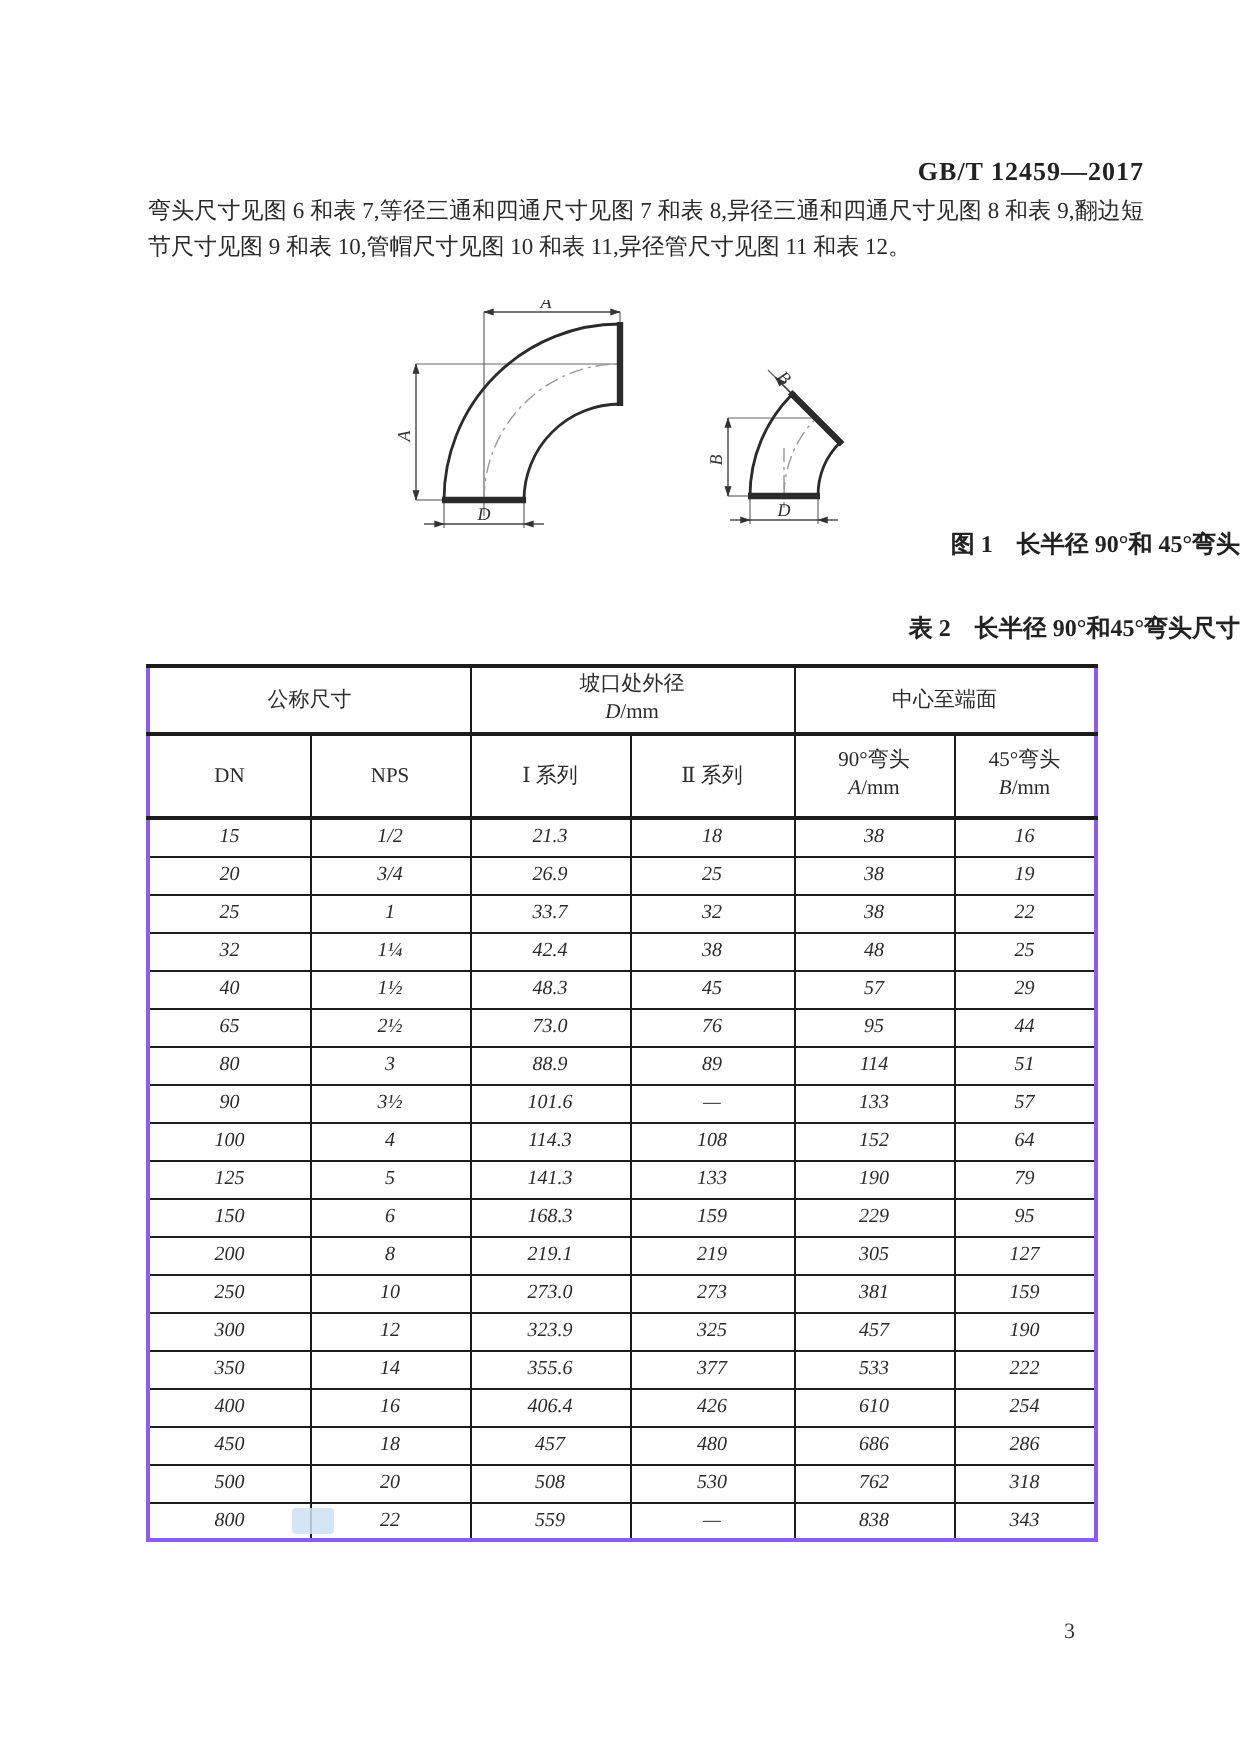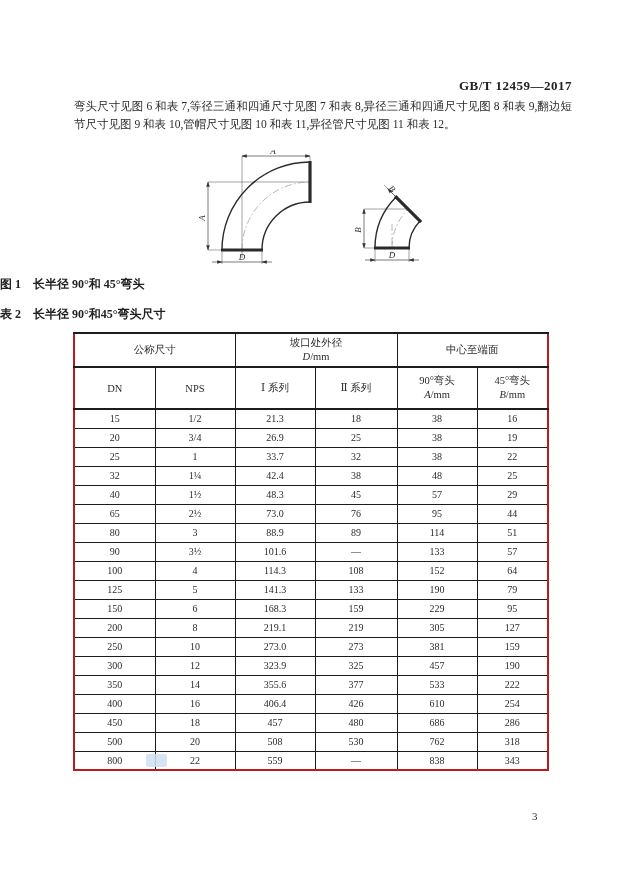--- a/index.html
+++ b/index.html
@@ -21,43 +21,43 @@
     position:absolute; top:98px; left:74px; width:498px;
     font-size:11.5px; line-height:17.5px; text-align:justify;
     color:#2a2a2a;
   }
   .figure-wrap {
     position:absolute; top:150px; left:170px; width:300px; height:120px;
   }
   .elbow90 { position:absolute; left:18px; top:0; }
   .elbow45 { position:absolute; left:172px; top:10px; }
   .fig-caption {
-    position:absolute; top:276px; left:0; width:620px;
-    text-align:left; font-weight:700; font-size:12px; color:#222;
+    position:absolute; top:264px; left:0; width:620px;
+    text-align:right; font-weight:700; font-size:12px; color:#222;
   }
   .tbl-caption {
     position:absolute; top:306px; left:0; width:620px;
-    text-align:left; font-weight:700; font-size:12px; color:#222;
+    text-align:right; font-weight:700; font-size:12px; color:#222;
   }
   table.dim-table {
     position:absolute; top:332px; left:73px; width:474px;
     border-collapse:collapse;
-    border:2px solid #b91c1c;
+    border:2px solid #8b5cf6;
     font-size:10px; color:#2b2b2b;
     table-layout:fixed;
   }
   .dim-table th, .dim-table td {
     border:1px solid #1c1c1c;
     text-align:center; vertical-align:middle;
     font-weight:400; padding:0;
   }
   .dim-table thead tr:first-child { height:34px; }
   .dim-table thead tr:last-child  { height:42px; }
   .dim-table thead th { border-bottom-width:2px; border-top-width:2px; font-size:10.5px; }
-  .dim-table tbody tr { height:19px; }
+  .dim-table tbody tr { height:19px;font-style:italic; }
   .dim-table tbody td { border-top-width:1.6px; border-bottom-width:1.6px; }
   .sym { font-style:italic; font-family:"Liberation Serif",serif; }
   .hdr-two-line { line-height:14px; }
   .page-number {
     position:absolute; top:810px; left:532px;
     font-size:11px; color:#333;
   }
   .scan-artifact {
     position:absolute; top:754px; left:146px; width:21px; height:13px;
     background:#cfe0f2; opacity:0.85; border-radius:2px;

